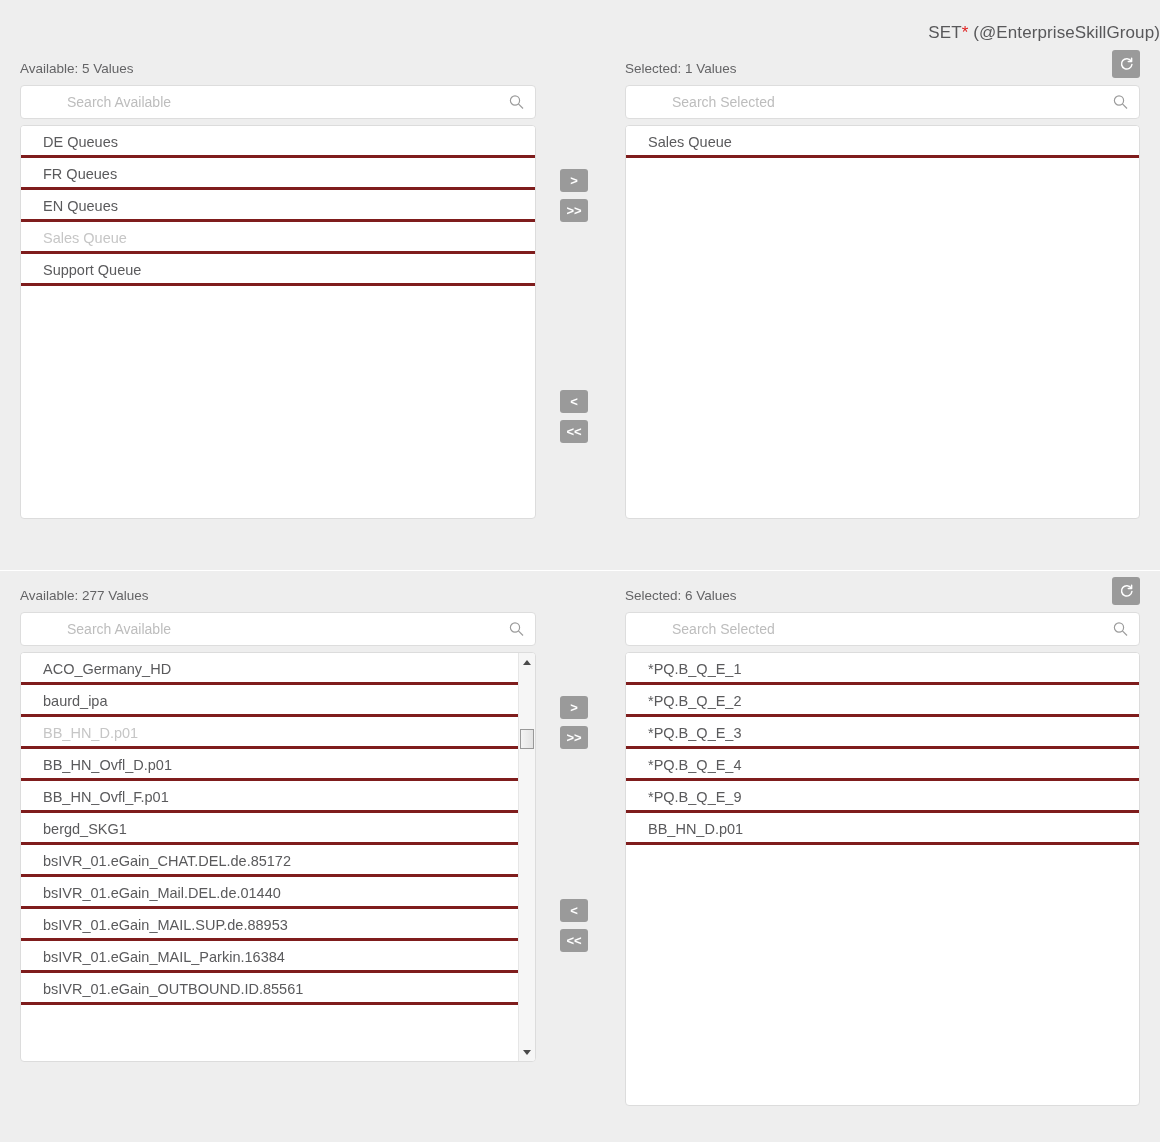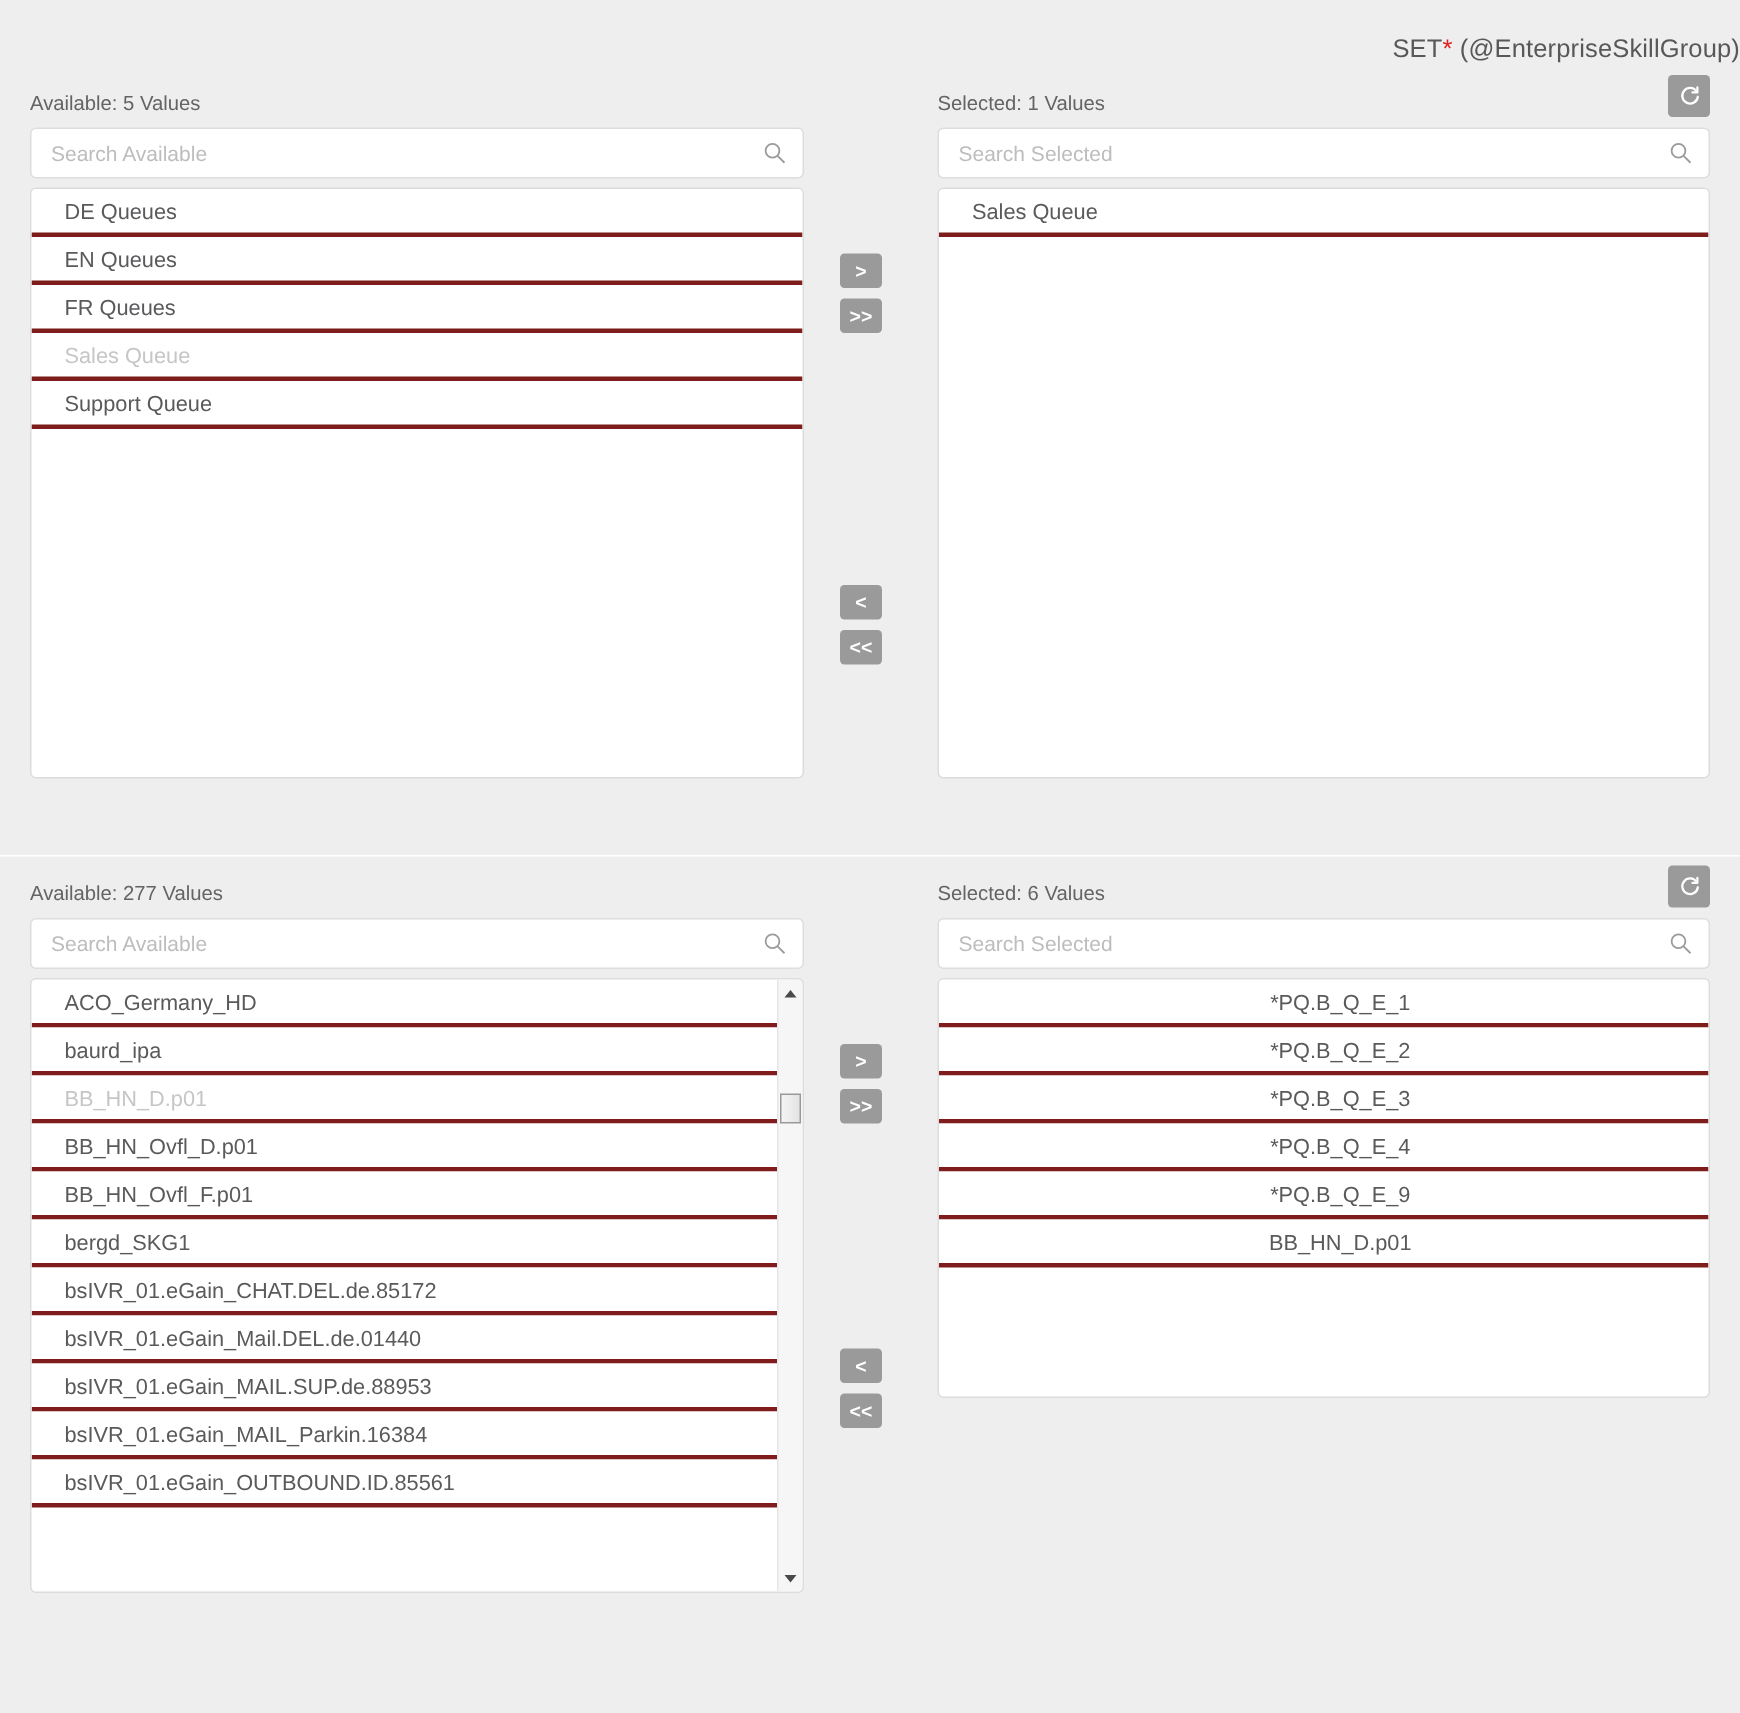--- a/index.html
+++ b/index.html
@@ -63,20 +63,21 @@
   .refresh-btn svg { display: block; }
 
   .search-box {
     position: relative;
     height: 34px;
     background: #ffffff;
     border: 1px solid #dddddd;
     border-radius: 4px;
     display: flex;
     align-items: flex-end;
+    padding-left: 33px;
   }
   .search-box input {
     flex: 1;
     border: none;
     outline: none;
     background: transparent;
     font-family: "Liberation Sans", sans-serif;
     font-size: 14px;
     color: #55555a;
     padding: 0 34px 0 13px;
@@ -187,22 +188,22 @@
           <span class="search-icon">
             <svg width="15" height="15" viewBox="0 0 15 15">
                 <circle cx="6" cy="6" r="4.6" fill="none" stroke="#9b9b9b" stroke-width="1.2"></circle>
                 <line x1="9.4" y1="9.4" x2="14" y2="14" stroke="#9b9b9b" stroke-width="1.2"></line>
               </svg>
           </span>
         </div>
         <div class="listbox" style="height:394px;">
           <div class="listbox-inner" id="avail-0">
               <div class="list-item">DE Queues</div>
+              <div class="list-item">FR Queues</div>
               <div class="list-item">EN Queues</div>
-              <div class="list-item">FR Queues</div>
               <div class="list-item disabled">Sales Queue</div>
               <div class="list-item">Support Queue</div>
             </div>
         </div>
       </div>
 
       <div class="col-mid">
         <div class="xfer-group" style="top:108px;">
           <button class="xfer-btn">&gt;</button>
           <button class="xfer-btn">&gt;&gt;</button>
@@ -309,21 +310,21 @@
         </div>
         <div class="search-box">
           <input type="text" placeholder="Search Selected" style="">
           <span class="search-icon">
             <svg width="15" height="15" viewBox="0 0 15 15">
                 <circle cx="6" cy="6" r="4.6" fill="none" stroke="#9b9b9b" stroke-width="1.2"></circle>
                 <line x1="9.4" y1="9.4" x2="14" y2="14" stroke="#9b9b9b" stroke-width="1.2"></line>
               </svg>
           </span>
         </div>
-        <div class="listbox" style="height:280px;text-align:center;">
+        <div class="listbox" style="height:454px;">
           <div class="listbox-inner" id="sel-1">
               <div class="list-item">*PQ.B_Q_E_1</div>
               <div class="list-item">*PQ.B_Q_E_2</div>
               <div class="list-item">*PQ.B_Q_E_3</div>
               <div class="list-item">*PQ.B_Q_E_4</div>
               <div class="list-item">*PQ.B_Q_E_9</div>
               <div class="list-item">BB_HN_D.p01</div>
             </div>
         </div>
       </div>

